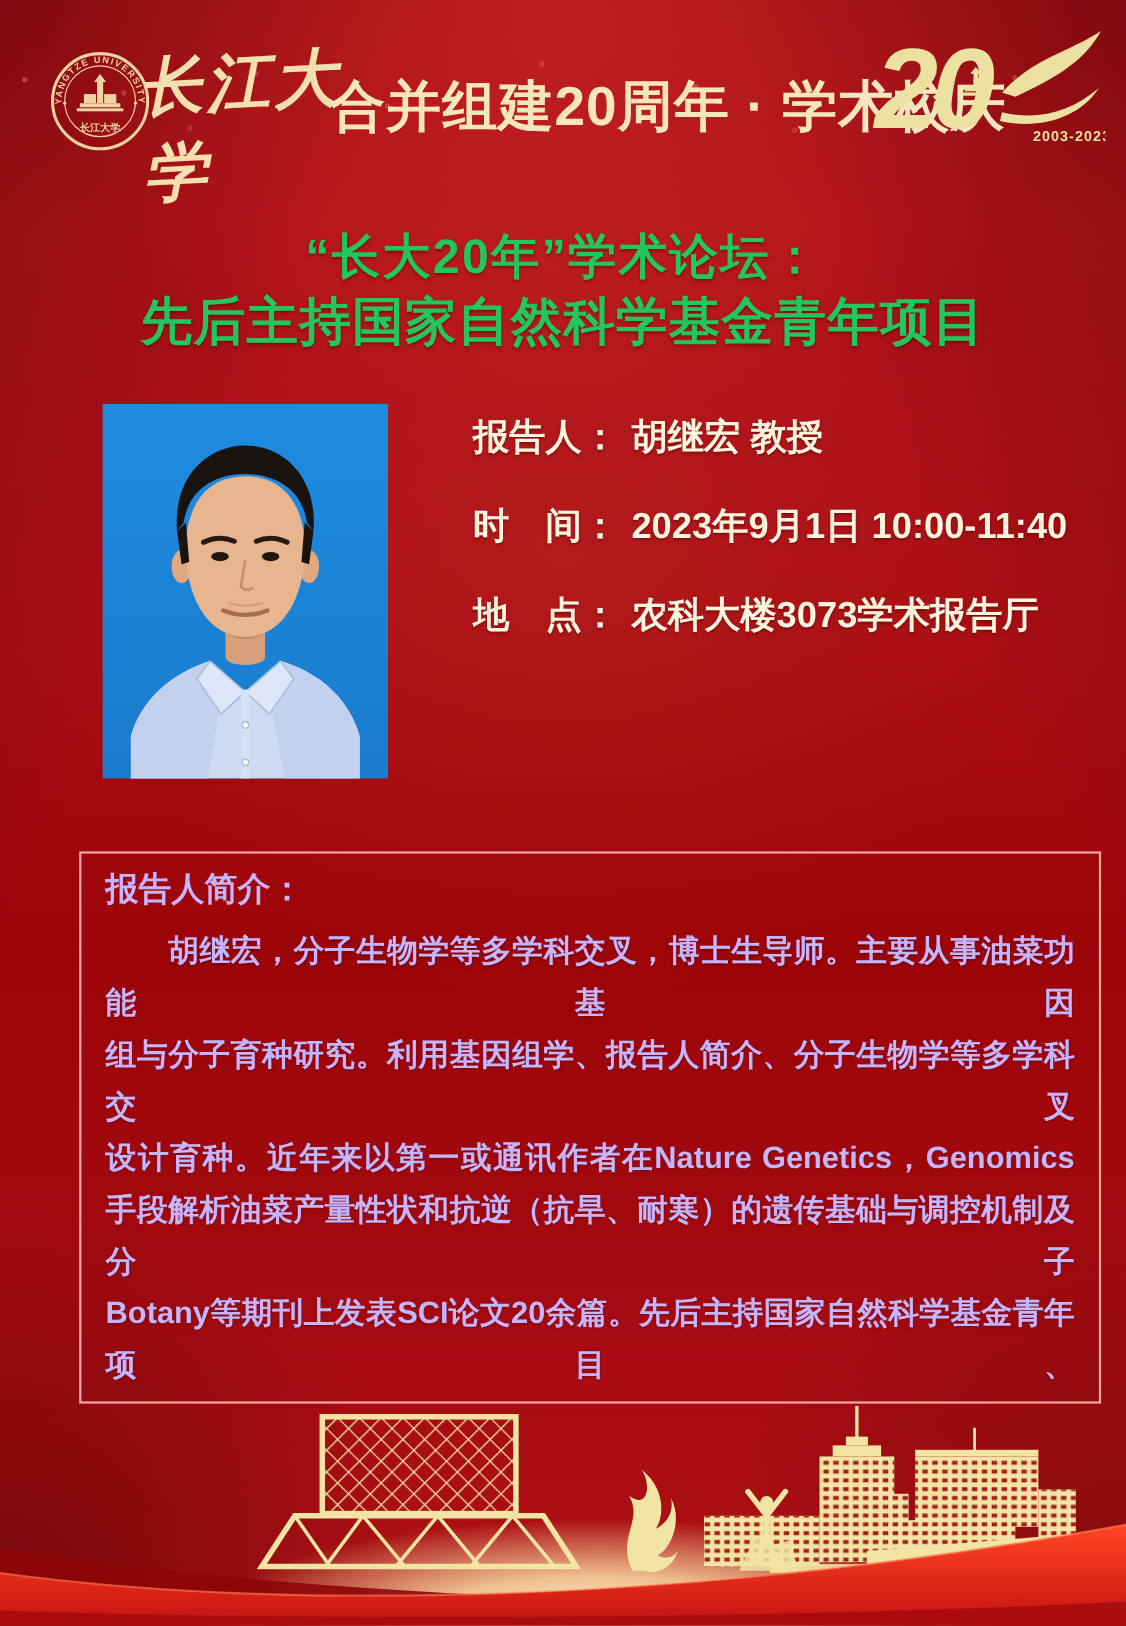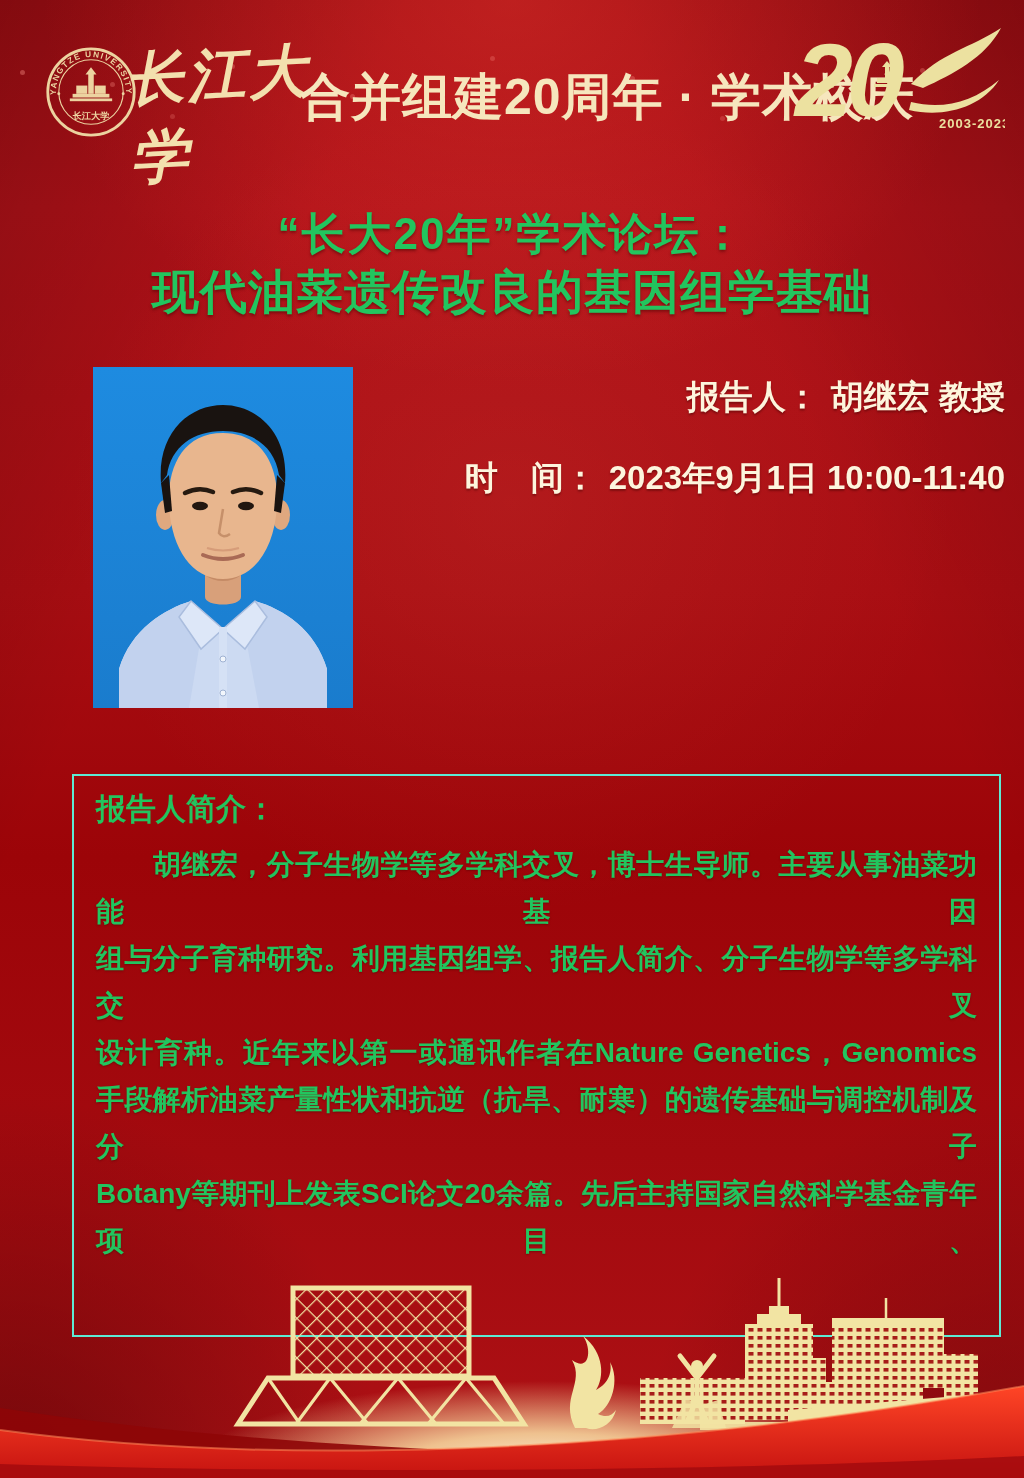--- a/index.html
+++ b/index.html
@@ -27,26 +27,26 @@
     font-family:"Liberation Serif","DejaVu Serif",serif;font-style:italic;font-weight:bold;
     font-size:58px;letter-spacing:3px;color:#f3e0ae;transform:rotate(-3deg);}
   .tagline{position:absolute;left:300px;top:64px;font-size:50px;font-weight:bold;
     color:#f6e6bd;letter-spacing:1px;white-space:nowrap;}
   .anniv{position:absolute;left:793px;top:22px;}
   .title{position:absolute;left:0;right:0;top:206px;text-align:center;color:#22c55e;
     font-weight:bold;text-shadow:0 2px 3px rgba(60,0,0,.45);}
   .title .l1{font-size:44px;line-height:56px;letter-spacing:2px;}
   .title .l2{font-size:47px;line-height:60px;letter-spacing:1px;}
   .photo{position:absolute;left:93px;top:367px;width:260px;height:341px;overflow:hidden;}
-  .details{position:absolute;left:430px;top:377px;width:575px;text-align:right;}
+  .details{position:absolute;left:430px;top:377px;width:575px;}
   .row{font-size:33px;font-weight:bold;color:#fdf5dd;line-height:40px;height:40px;
     margin-bottom:41px;white-space:nowrap;text-shadow:0 2px 2px rgba(60,0,0,.4);}
   .row .lab{margin-right:12px;}
-  .bio{position:absolute;left:72px;top:774px;width:929px;height:563px;box-sizing:border-box;
-    border:2px solid #5eead4;padding:15px 22px 0 22px;color:#22c55e;overflow:hidden;}
+  .bio{position:absolute;left:72px;top:774px;width:929px;height:502px;box-sizing:border-box;
+    border:2px solid #fca5a5;padding:15px 22px 0 22px;color:#c4b5fd;overflow:hidden;}
   .bio-h{font-size:30px;font-weight:bold;line-height:36px;margin-bottom:14px;}
   .bl{font-size:28px;font-weight:bold;line-height:47px;width:100%;
     text-shadow:0 1px 2px rgba(60,0,0,.4);}
   .jl{text-align:justify;text-align-last:justify;}
   .indent{text-indent:57px;}
   .skyline{position:absolute;left:0;bottom:0;}
   .ribbons{position:absolute;left:0;bottom:0;}
   svg text{font-family:"Liberation Sans","DejaVu Sans",sans-serif;}
 </style>
 </head>
@@ -89,21 +89,21 @@
         <polygon points="94,39 89,45 99,45"></polygon>
         <rect x="84" y="56" width="20" height="5"></rect>
         <rect x="81" y="62" width="26" height="3"></rect>
       </g>
     </g>
     <text x="146" y="106" font-size="13" letter-spacing="1" fill="#ece1a0" font-weight="bold">2003-2023</text>
   </svg>
 
   <div class="title">
     <div class="l1">“长大20年”学术论坛：</div>
-    <div class="l2">现代油菜遗传改良的基因组学基础</div>
+    <div class="l2">先后主持国家自然科学基金青年项目</div>
   </div>
 
   <div class="photo">
     <svg width="260" height="341" viewBox="0 0 260 341">
       <defs>
         <linearGradient id="pbg" x1="0" y1="0" x2="0" y2="1">
           <stop offset="0%" stop-color="#1e8be0"></stop>
             <stop offset="100%" stop-color="#1a7ccd"></stop>
         </linearGradient>
       </defs>
@@ -136,20 +136,23 @@
     </svg>
   </div>
 
   <div class="details">
     <div class="row">
       <span class="lab">报告人：</span><span class="val">胡继宏 教授</span>
     </div>
     <div class="row">
       <span class="lab">时　间：</span><span class="val">2023年9月1日 10:00-11:40</span>
     </div>
+    <div class="row">
+      <span class="lab">地　点：</span><span class="val">农科大楼3073学术报告厅</span>
+    </div>
   </div>
 
   <section class="bio">
     <div class="bio-h">报告人简介：</div>
     <div class="bl jl indent">胡继宏，分子生物学等多学科交叉，博士生导师。主要从事油菜功能基因</div>
     <div class="bl jl">组与分子育种研究。利用基因组学、报告人简介、分子生物学等多学科交叉</div>
     <div class="bl jl">设计育种。近年来以第一或通讯作者在Nature Genetics，Genomics</div>
     <div class="bl jl">手段解析油菜产量性状和抗逆（抗旱、耐寒）的遗传基础与调控机制及分子</div>
     <div class="bl jl">Botany等期刊上发表SCI论文20余篇。先后主持国家自然科学基金青年项目、</div>
 

